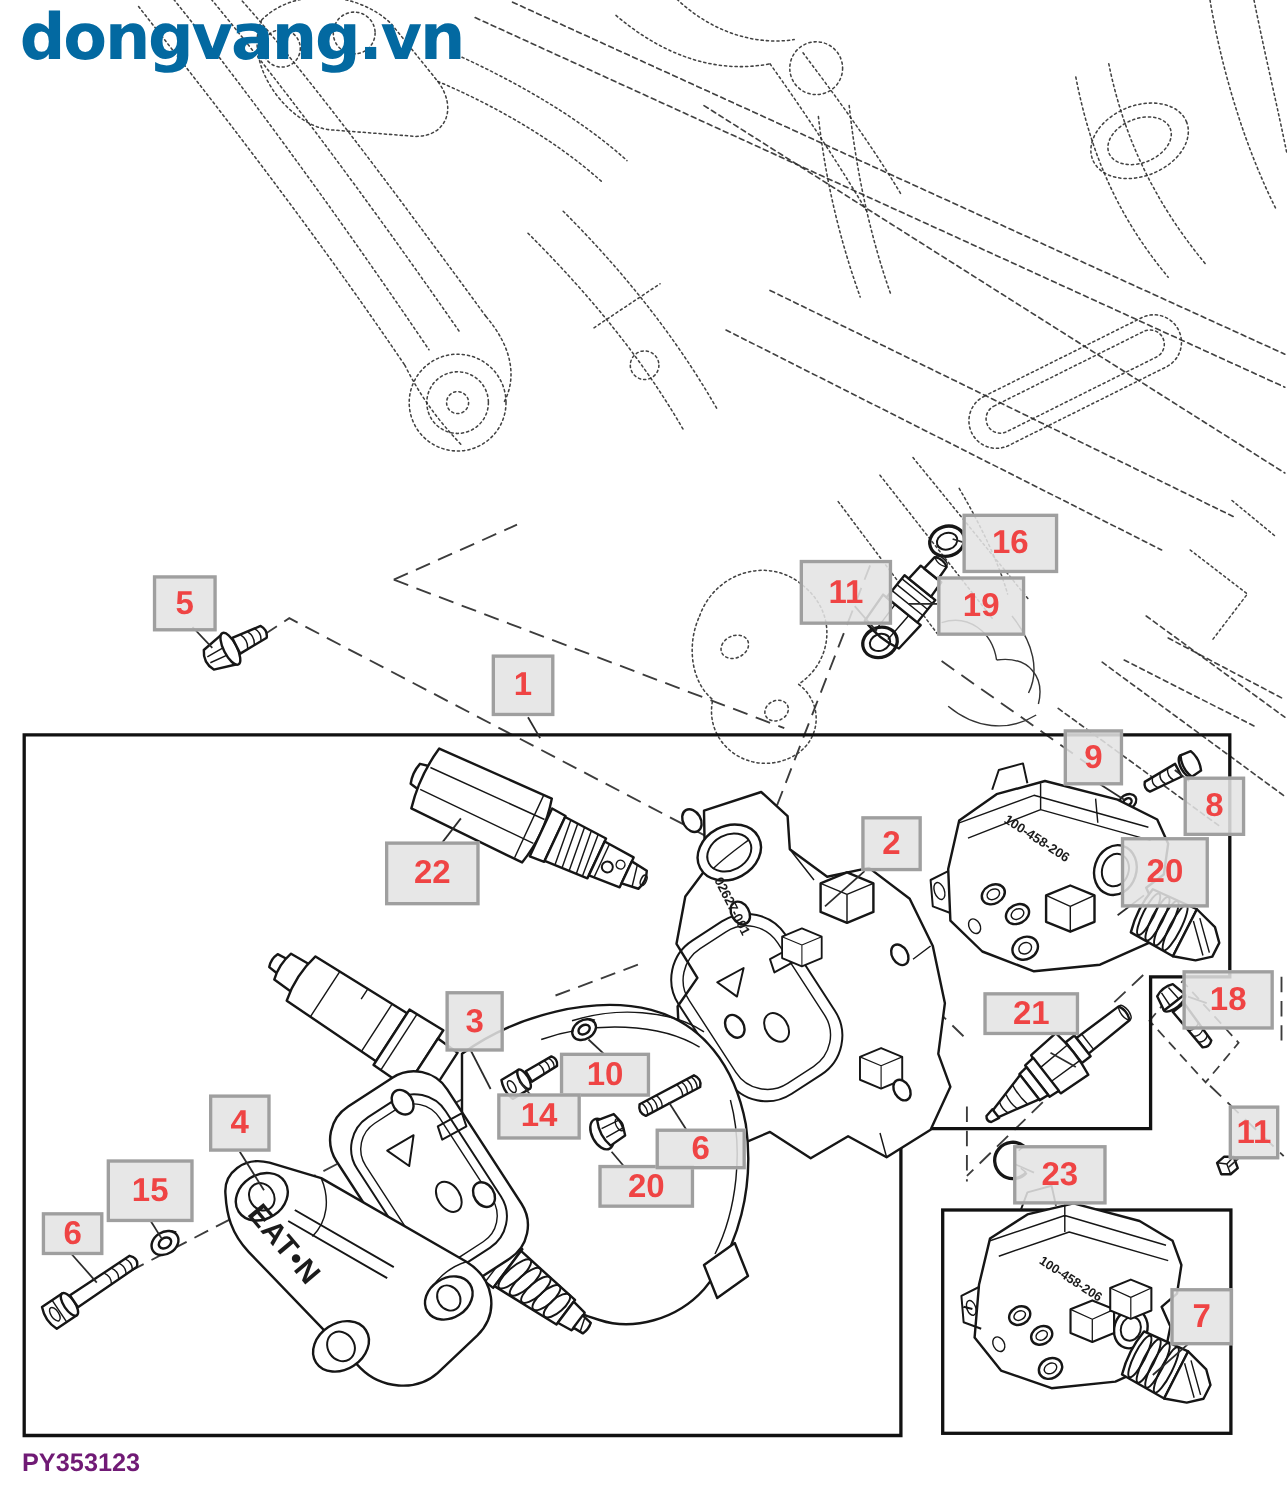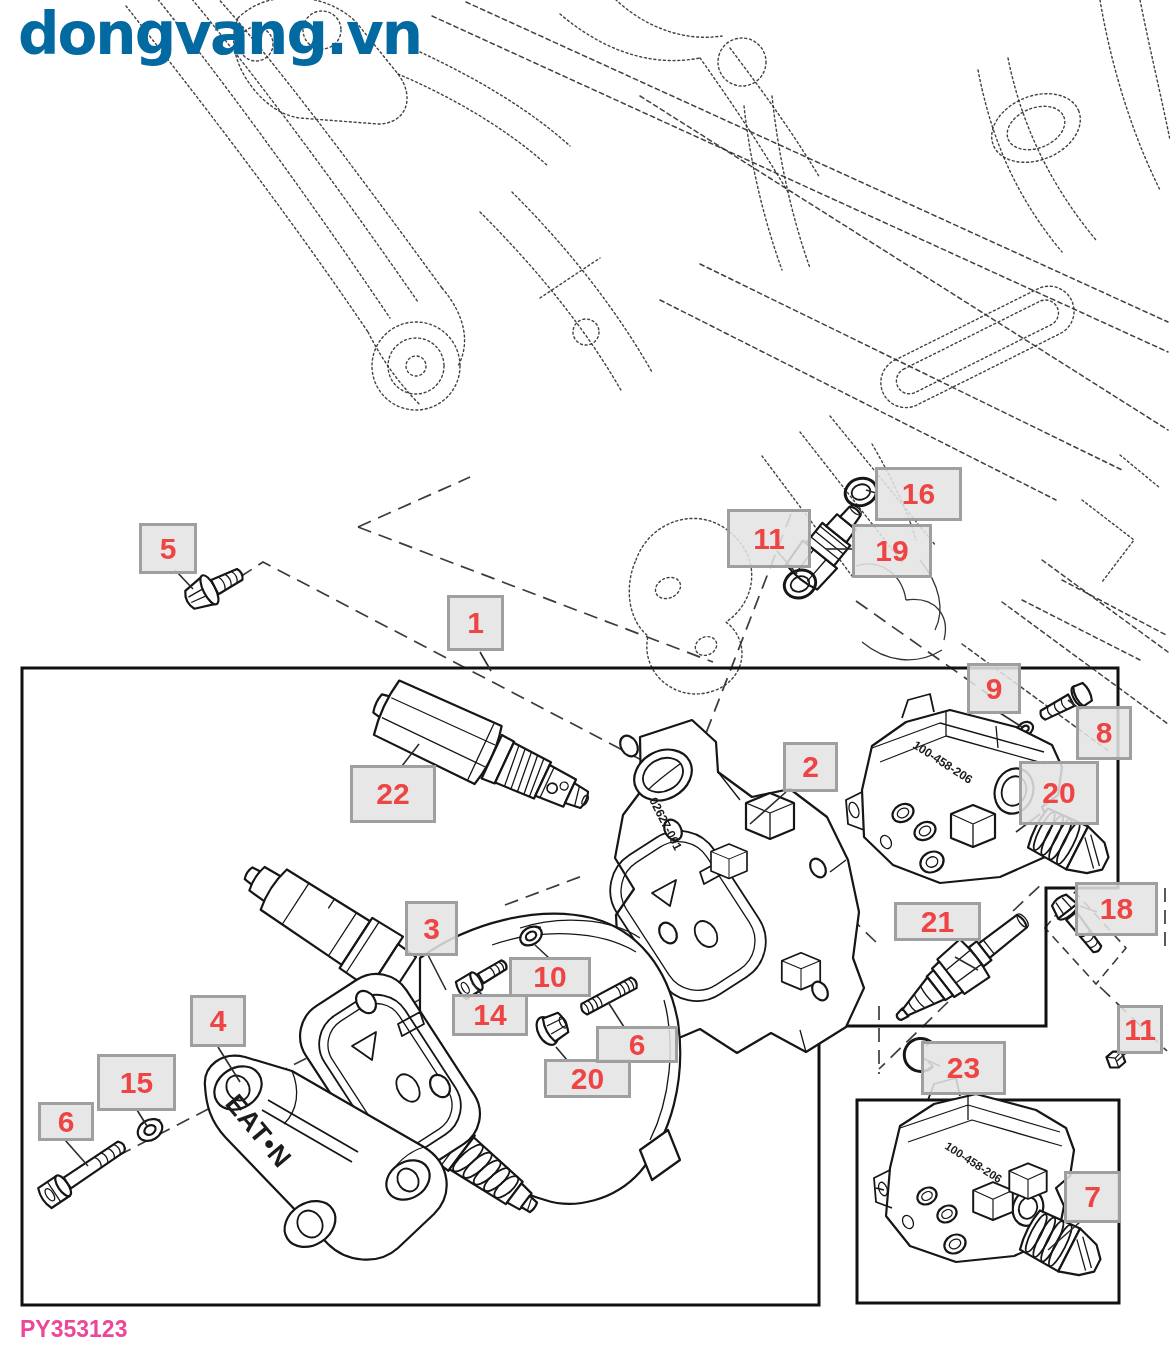--- a/index.html
+++ b/index.html
@@ -18,21 +18,21 @@
   .ln2{fill:none;stroke:#161616;stroke-width:1.3;stroke-linejoin:round;}
   .ring{fill:none;stroke:#161616;stroke-width:3;}
   .ldr{fill:none;stroke:#2b2b2b;stroke-width:1.6;}
   .stamp{fill:#1b1b1b;font-family:"Liberation Sans",sans-serif;font-weight:bold;}
   
   .co{position:absolute;display:flex;align-items:center;justify-content:center;
       background:rgba(228,228,228,.87);border:3px solid #9f9f9f;box-sizing:border-box;
       color:#ef4444;font-weight:bold;font-size:30px;line-height:1;z-index:5;}
   .watermark{position:absolute;left:18px;top:0px;font-family:"DejaVu Sans",sans-serif;
       font-weight:bold;font-size:58px;color:#0369a1;letter-spacing:-2px;z-index:6;}
-  .figcode{position:absolute;left:20px;top:1316px;font-weight:bold;font-size:23px;color:#ec4899;z-index:6;}
+  .figcode{position:absolute;left:20px;top:1316px;font-weight:bold;font-size:23px;color:#701a75;z-index:6;}
 </style>
 </head>
 <body>
 
 <div class="stage">
 
   <div class="watermark">dongvang.vn</div>
   <div class="figcode">PY353123</div>
 
   <svg width="1170" height="1366" viewBox="0 0 1170 1366">

